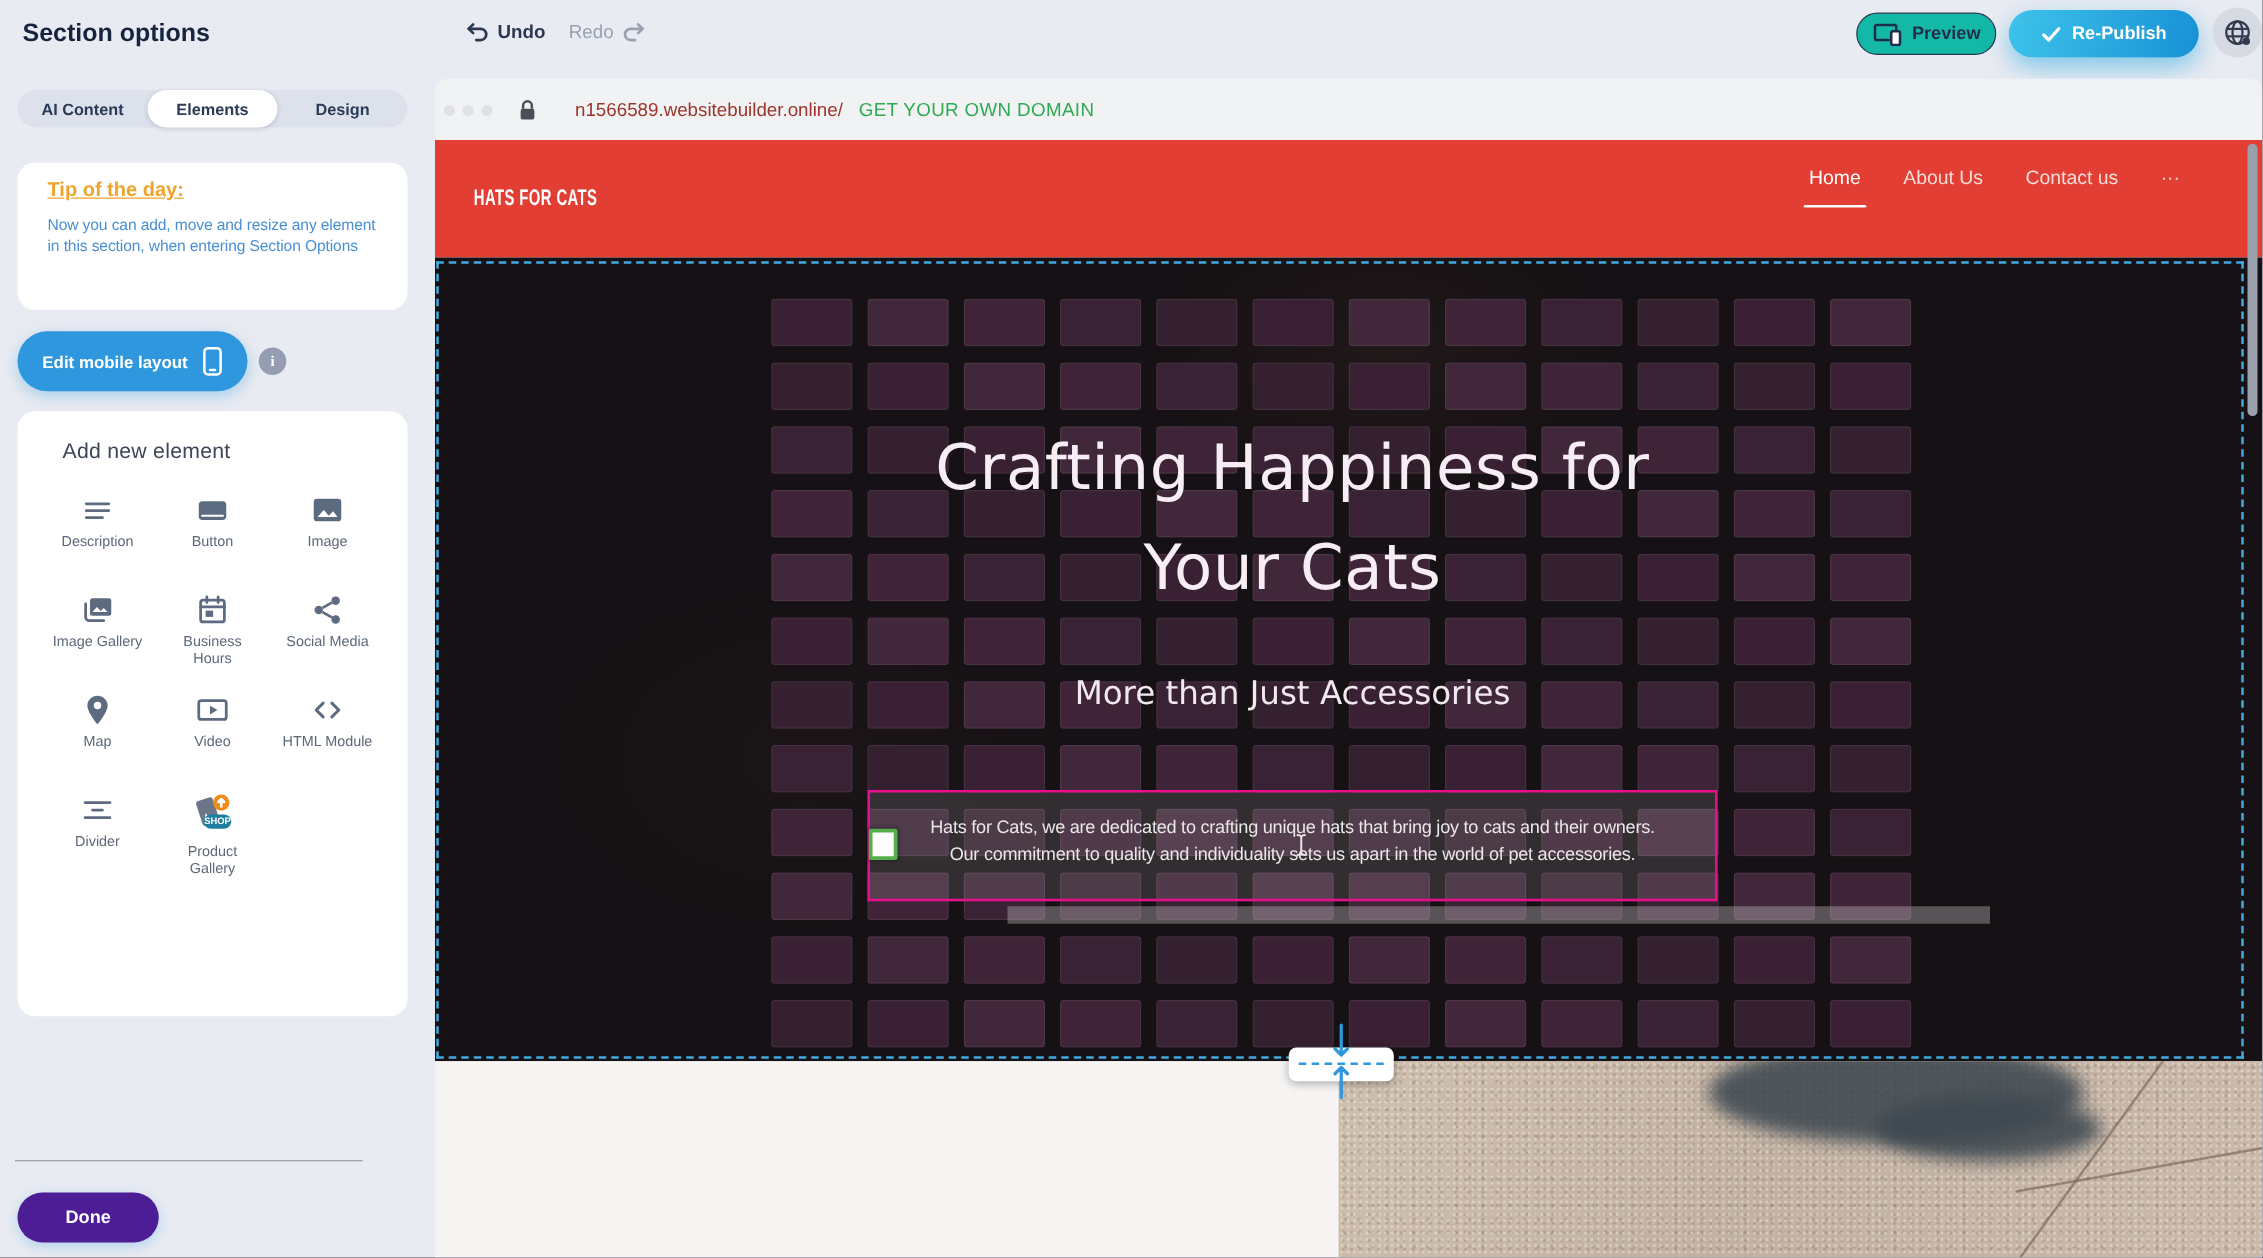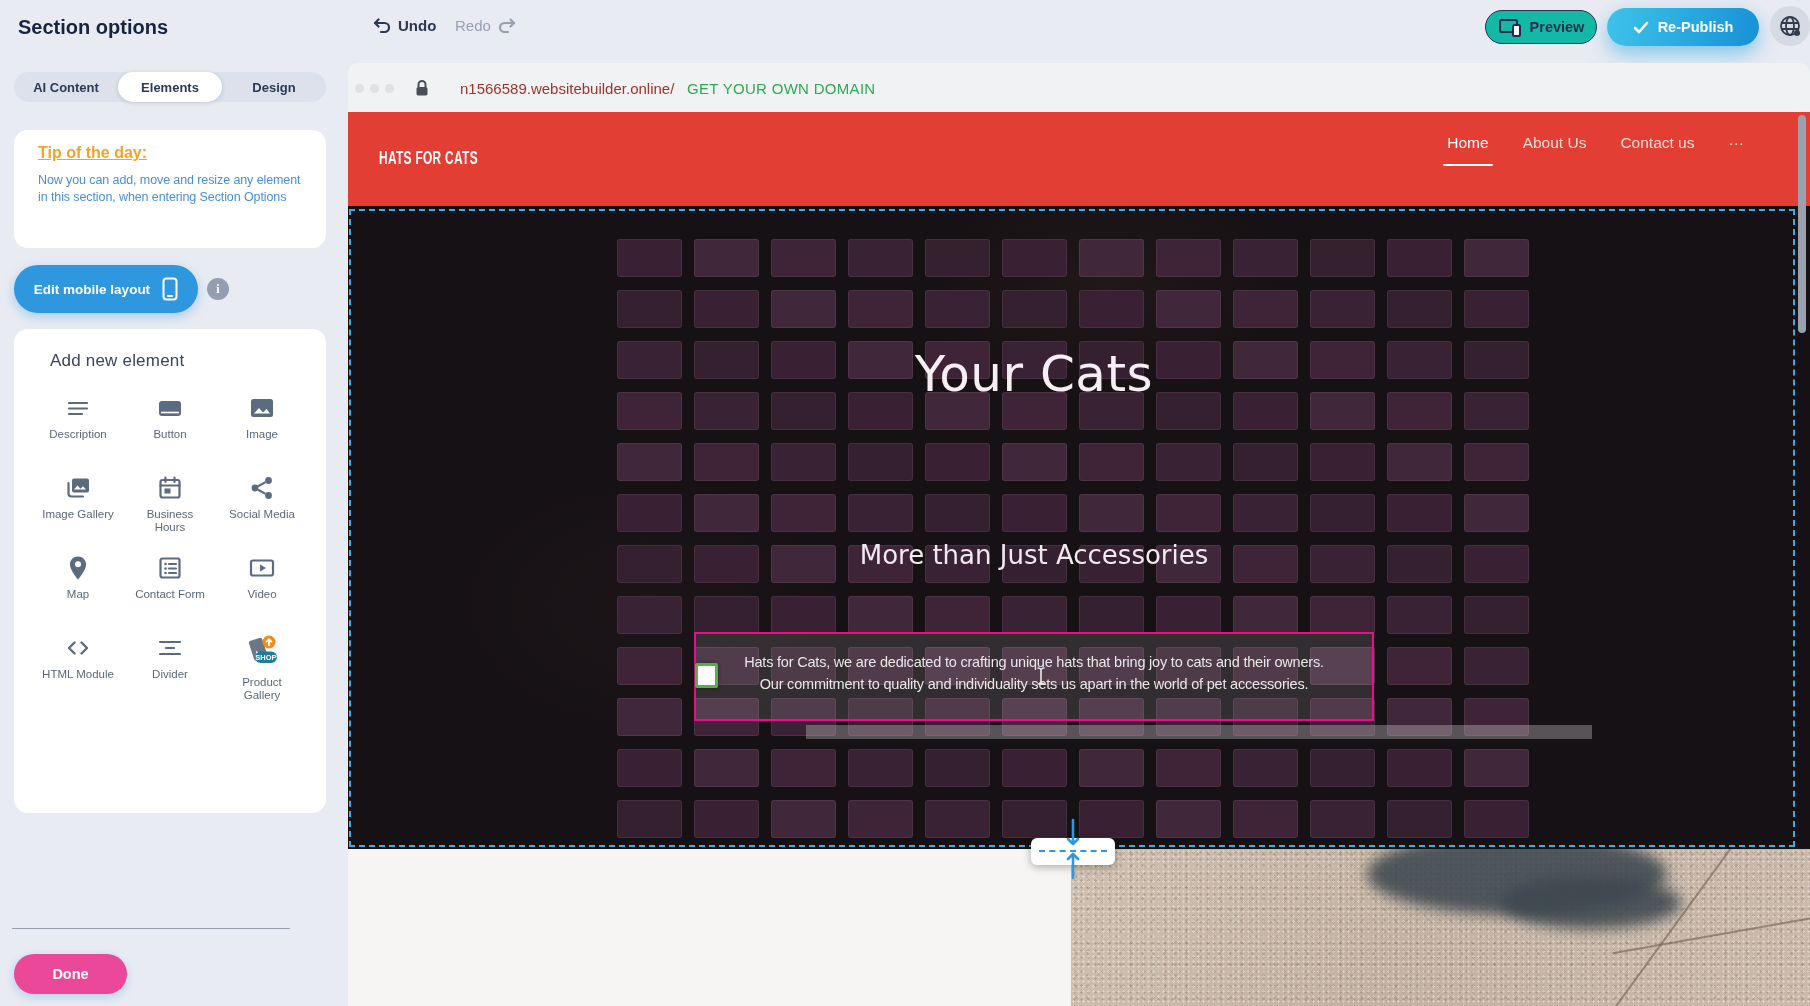--- a/index.html
+++ b/index.html
@@ -24,21 +24,21 @@
   .tip-body { left:38px; top:172px; width:268px; font-size:12.5px; line-height:17px; letter-spacing:-0.1px; color:#4a8fd4; }
   .edit-mobile-btn { left:14px; top:265px; width:184px; height:48px; border-radius:24px; background:#2e97de; box-shadow:0 4px 12px rgba(46,151,222,.35); display:flex; align-items:center; justify-content:center; gap:12px; font-size:13.5px; font-weight:bold; color:#fff; cursor:pointer; }
   .info-btn { left:207px; top:278px; width:22px; height:22px; border-radius:50%; background:#959eb0; color:#fff; font-size:12px; font-weight:bold; display:flex; align-items:center; justify-content:center; cursor:pointer; font-family:"Liberation Serif", serif; }
   .add-card { left:14px; top:329px; width:312px; height:484px; background:#fff; border-radius:14px; }
   .add-title { left:50px; top:351px; font-size:17px; color:#3c4657; letter-spacing:.2px; }
   .el-grid { left:32px; top:392px; width:276px; display:grid; grid-template-columns:repeat(3,1fr); grid-auto-rows:80px; }
   .el-item { display:flex; flex-direction:column; align-items:center; cursor:pointer; }
   .el-icon { height:32px; display:flex; align-items:center; justify-content:center; }
   .el-label { margin-top:4px; font-size:11.5px; line-height:13px; color:#5c6878; text-align:center; max-width:72px; }
   .panel-divider { left:12px; top:928px; width:278px; height:1px; background:#9aa0ab; }
-  .done-btn { left:14px; top:954px; width:113px; height:40px; border-radius:20px; background:#ec4899; display:flex; align-items:center; justify-content:center; font-size:14.5px; font-weight:bold; color:#fff; cursor:pointer; box-shadow:0 3px 10px rgba(46,151,222,.3); }
+  .done-btn { left:14px; top:954px; width:113px; height:40px; border-radius:20px; background:#4c1d95; display:flex; align-items:center; justify-content:center; font-size:14.5px; font-weight:bold; color:#fff; cursor:pointer; box-shadow:0 3px 10px rgba(46,151,222,.3); }
 
   
   .browser-bar { left:348px; top:63px; width:1462px; height:49px; background:#f1f2f3; border-radius:10px 10px 0 0; }
   .win-dots { left:355px; top:84px; display:flex; gap:6px; }
   .win-dots i { width:9px; height:9px; border-radius:50%; background:#dfe1e4; }
   .lock-wrap { left:414px; top:79px; }
   .url-text { left:438px; top:80px; font-size:15px; color:#9b352c;margin-left:22px; }
   .domain-link { left:687px; top:80px; font-size:15px; font-weight:normal; letter-spacing:.3px; color:#2faa52; cursor:pointer; }
 
   
@@ -225,34 +225,20 @@
       <span class="el-label">Social Media</span>
     </div>
     <div class="el-item">
       <span class="el-icon">
           <svg width="28" height="28" viewBox="0 0 28 28">
             <path d="M14 2.5c-4.5 0-8.1 3.5-8.1 7.9C5.9 16 14 25.5 14 25.5s8.1-9.5 8.1-15.1c0-4.4-3.6-7.9-8.1-7.9z" fill="#5d6b80"></path>
             <circle cx="14" cy="10.3" r="3" fill="#fff"></circle>
           </svg>
         </span>
       <span class="el-label">Map</span>
-    </div>
-    <div class="el-item">
-      <span class="el-icon">
-          <svg width="28" height="28" viewBox="0 0 28 28" fill="none" stroke="#5d6b80" stroke-width="2.2">
-            <rect x="4.5" y="4.5" width="19" height="19" rx="2"></rect>
-            <circle cx="9.5" cy="10" r="1.3" fill="#5d6b80" stroke="none"></circle>
-            <path d="M13 10h7" stroke-linecap="round"></path>
-            <circle cx="9.5" cy="14.5" r="1.3" fill="#5d6b80" stroke="none"></circle>
-            <path d="M13 14.5h7" stroke-linecap="round"></path>
-            <circle cx="9.5" cy="19" r="1.3" fill="#5d6b80" stroke="none"></circle>
-            <path d="M13 19h7" stroke-linecap="round"></path>
-          </svg>
-        </span>
-      <span class="el-label">Contact Form</span>
     </div>
     <div class="el-item">
       <span class="el-icon">
           <svg width="28" height="28" viewBox="0 0 28 28" fill="none" stroke="#5d6b80" stroke-width="2.2">
             <rect x="3" y="6.5" width="22" height="15" rx="2"></rect>
             <path d="M12 10.5l6 3.5-6 3.5z" fill="#5d6b80" stroke="none"></path>
           </svg>
         </span>
       <span class="el-label">Video</span>
     </div>
@@ -461,20 +447,21 @@
           <div class="tile" style="left: 385px; top: 561px; background: rgb(53, 32, 47);"></div>
           <div class="tile" style="left: 462px; top: 561px; background: rgb(57, 32, 50);"></div>
           <div class="tile" style="left: 539px; top: 561px; background: rgb(65, 39, 58);"></div>
           <div class="tile" style="left: 616px; top: 561px; background: rgb(62, 36, 54);"></div>
           <div class="tile" style="left: 693px; top: 561px; background: rgb(56, 34, 51);"></div>
           <div class="tile" style="left: 770px; top: 561px; background: rgb(53, 32, 47);"></div>
           <div class="tile" style="left: 847px; top: 561px; background: rgb(57, 32, 50);"></div>
         </div>
 
       <div class="hero-heading">
+        <div>Crafting Happiness for</div>
         <div>Your Cats</div>
       </div>
       <div class="hero-sub">More than Just Accessories</div>
 
       <div class="para-band"></div>
       <div class="sel-box">
         <div class="para">
           <div>Hats for Cats, we are dedicated to crafting unique hats that bring joy to cats and their owners.</div>
           <div>Our commitment to quality and individuality sets us apart in the world of pet accessories.</div>
         </div>

